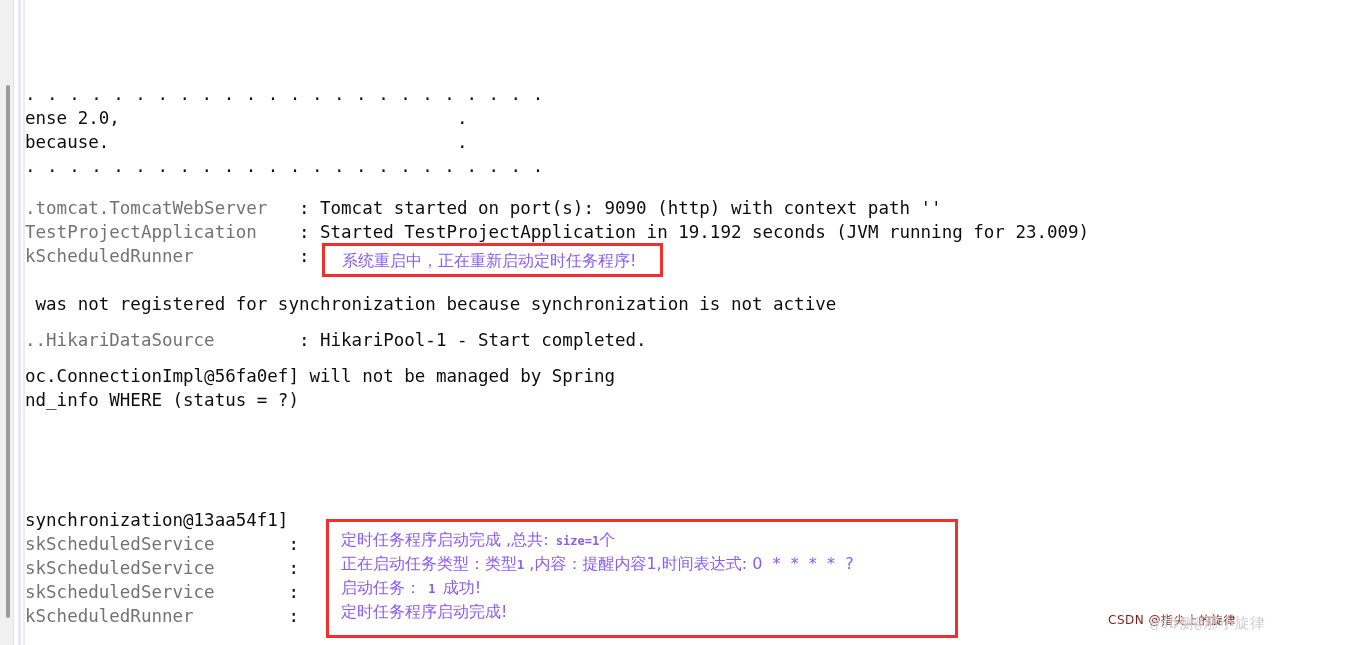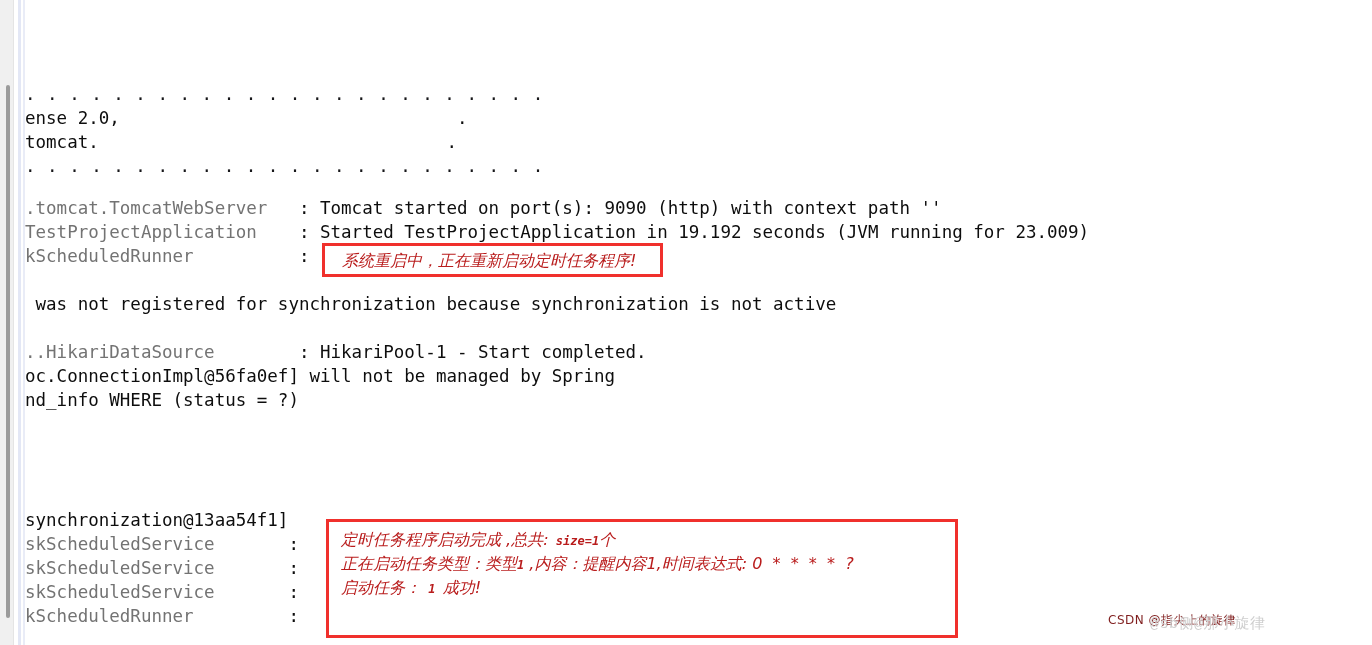--- a/index.html
+++ b/index.html
@@ -95,22 +95,21 @@
     height: 119px;
   }
 
   
   .cn {
     position: absolute;
     white-space: pre;
     font-family: "DejaVu Sans", "Liberation Sans", sans-serif;
     font-size: 16px;
     line-height: 24px;
-    color: #b91c1c;
-    font-style: italic;
+    color: #8b5cf6;
   }
   .cn-mono {
     font-family: "DejaVu Sans Mono", "Liberation Mono", monospace;
     font-weight: bold;
     font-size: 12px;
   }
 
   
   .watermark {
     position: absolute;
@@ -142,29 +141,29 @@
     <div class="scroll-thumb"></div>
   </div>
 
   <div class="gutter-line-a"></div>
   <div class="gutter-line-b"></div>
 
   <div class="console">
 
     <div class="line dots" style="top:82px"><span>. . . . . . . . . . . . . . . . . . . . . . . .</span></div>
     <div class="line" style="top:106px"><span>ense 2.0,                                .</span></div>
-    <div class="line" style="top:130px"><span>tomcat.                                 .</span></div>
+    <div class="line" style="top:130px"><span>because.                                 .</span></div>
     <div class="line dots" style="top:154px"><span>. . . . . . . . . . . . . . . . . . . . . . . .</span></div>
 
     <div class="line" style="top:196px"><span class="logger">.tomcat.TomcatWebServer</span><span>   : Tomcat started on port(s): 9090 (http) with context path ''</span></div>
     <div class="line" style="top:220px"><span class="logger">TestProjectApplication</span><span>    : Started TestProjectApplication in 19.192 seconds (JVM running for 23.009)</span></div>
     <div class="line" style="top:244px"><span class="logger">kScheduledRunner</span><span>          : </span></div>
 
     <div class="line" style="top:292px"><span> was not registered for synchronization because synchronization is not active</span></div>
-    <div class="line" style="top:340px"><span class="logger">..HikariDataSource</span><span>        : HikariPool-1 - Start completed.</span></div>
+    <div class="line" style="top:328px"><span class="logger">..HikariDataSource</span><span>        : HikariPool-1 - Start completed.</span></div>
     <div class="line" style="top:364px"><span>oc.ConnectionImpl@56fa0ef] will not be managed by Spring</span></div>
     <div class="line" style="top:388px"><span>nd_info WHERE (status = ?)</span></div>
 
     <div class="line" style="top:508px"><span>synchronization@13aa54f1]</span></div>
     <div class="line" style="top:532px"><span class="logger">skScheduledService</span><span>       : </span></div>
     <div class="line" style="top:556px"><span class="logger">skScheduledService</span><span>       : </span></div>
     <div class="line" style="top:580px"><span class="logger">skScheduledService</span><span>       : </span></div>
     <div class="line" style="top:604px"><span class="logger">kScheduledRunner</span><span>         : </span></div>
 
   </div>
@@ -173,17 +172,18 @@
   <div class="cn" style="left:342px; top:249px;">系统重启中，正在重新启动定时任务程序!</div>
 
   <div class="redbox" id="redbox-bottom"></div>
 
   <div class="cn" style="left:341px; top:528px;"><span>定时任务程序启动完成 ,总共:</span><span class="cn-mono"> size=1</span><span>个</span></div>
 
   <div class="cn" style="left:341px; top:552px;"><span>正在启动任务类型：类型</span><span class="cn-mono">1</span><span> ,内容：提醒内容1,时间表达式: 0  *  *  *  *  ?</span></div>
 
   <div class="cn" style="left:341px; top:576px;"><span>启动任务：</span><span class="cn-mono"> 1 </span><span>成功!</span></div>
 
+  <div class="cn" style="left:341px; top:600px;"><span>定时任务程序启动完成!</span></div>
 
   <div class="watermark">CSDN @指尖上的旋律</div>
   <div class="watermark-overlay">@sb侧@那小旋律</div>
 
 </div>
 
 </body></html>

